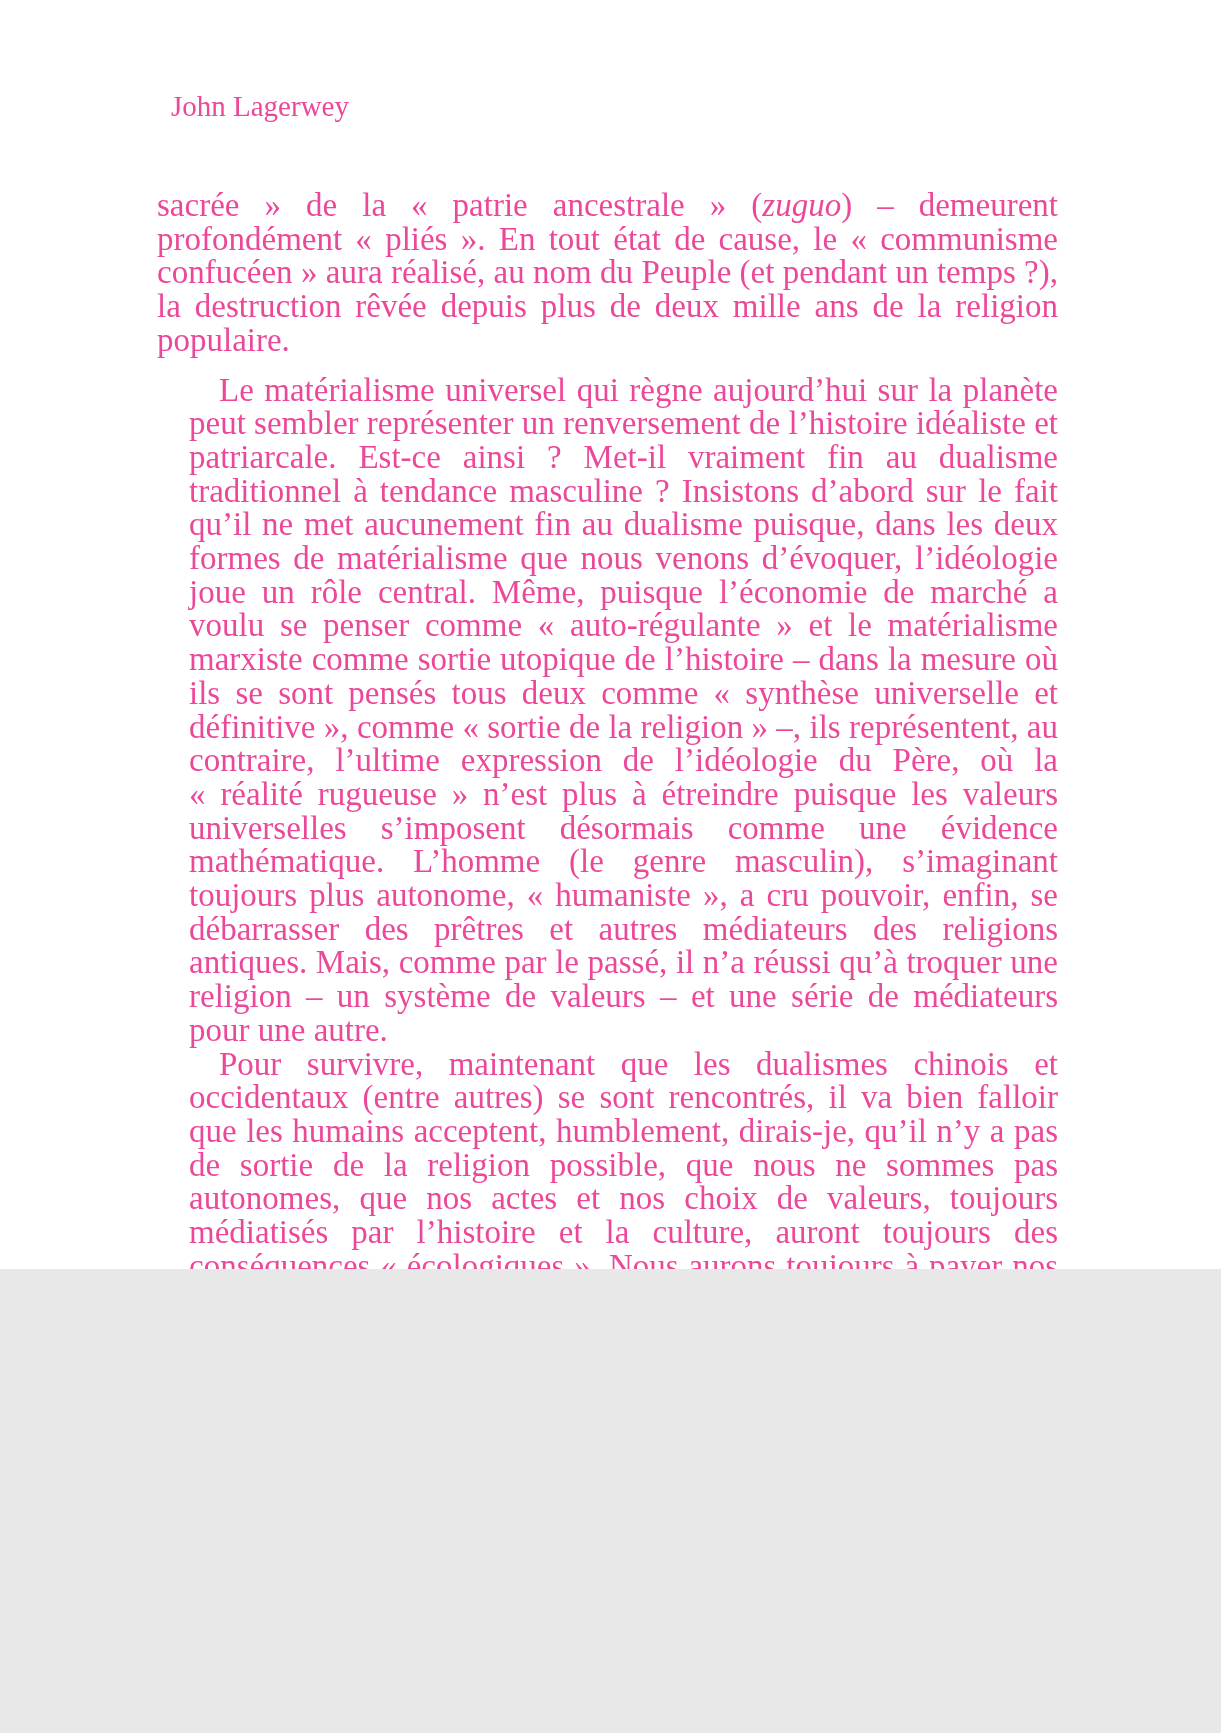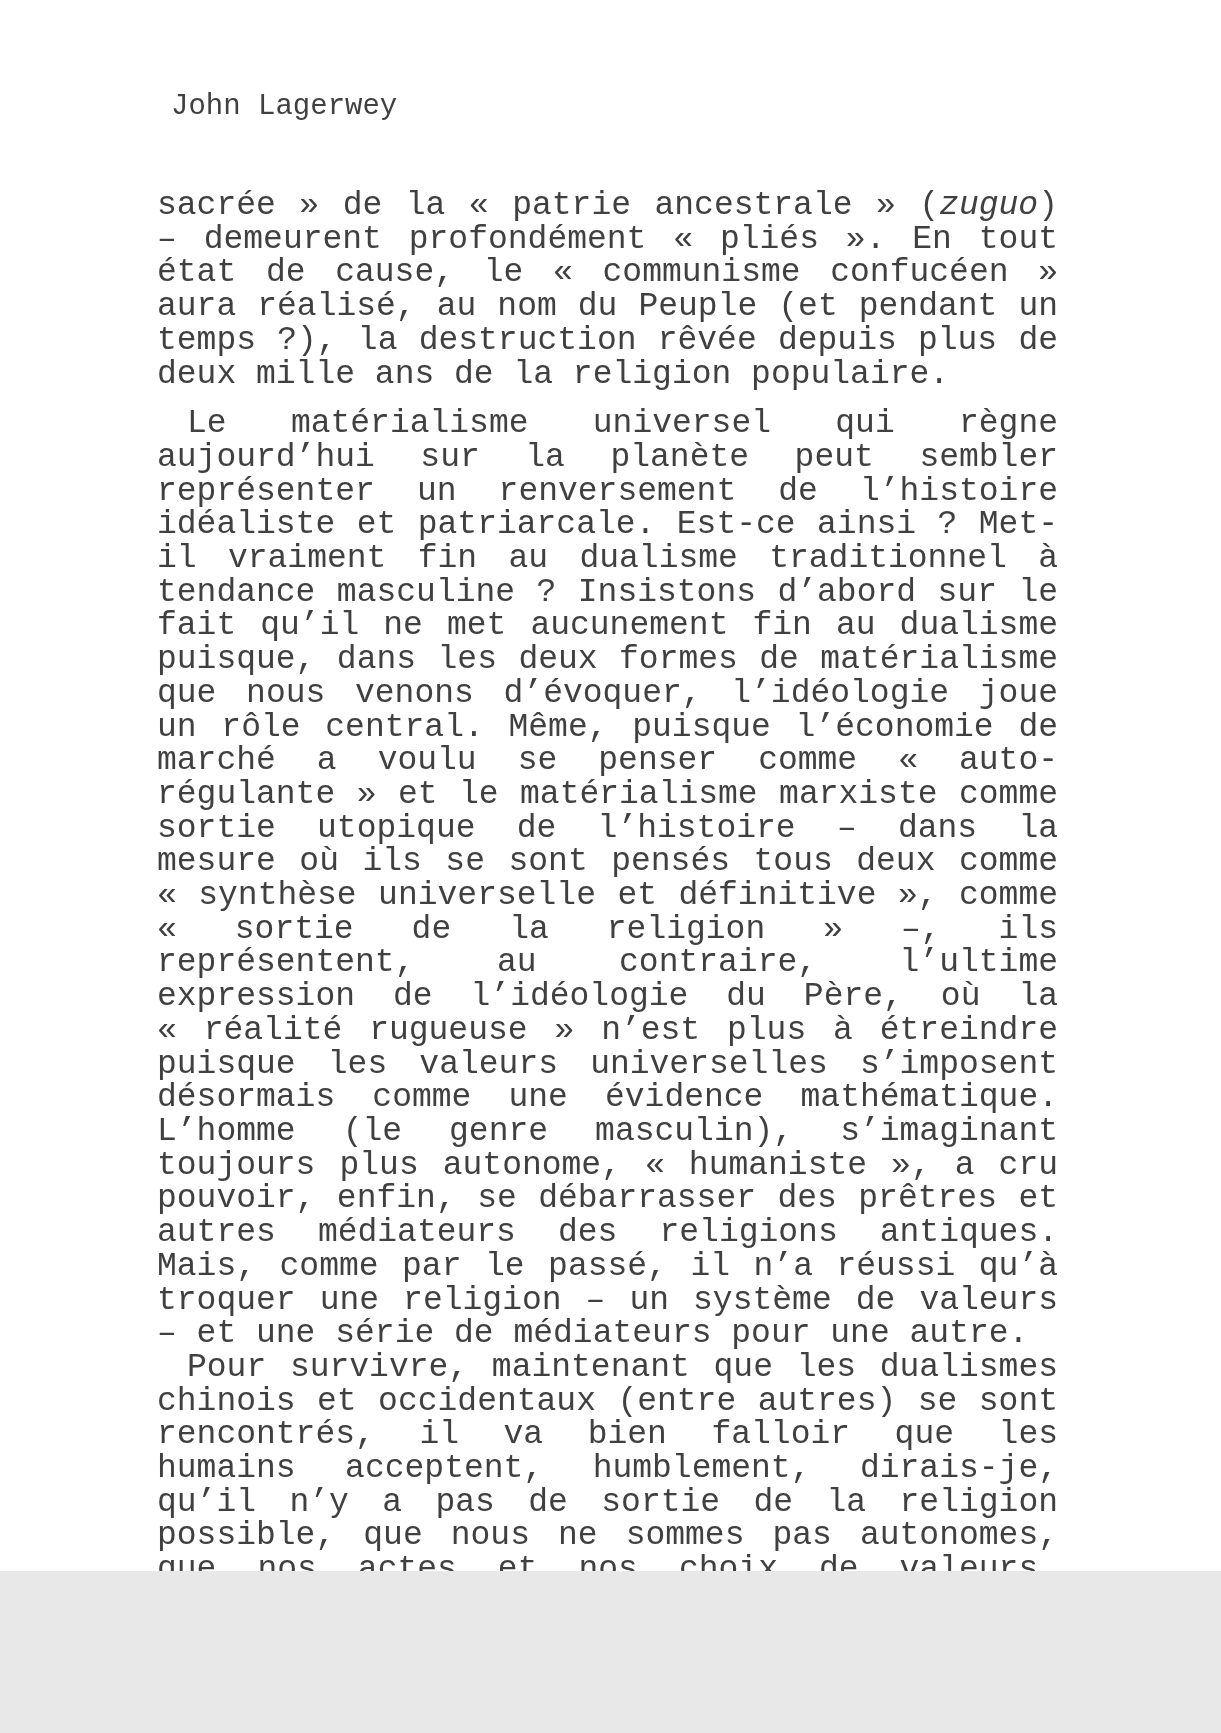--- a/index.html
+++ b/index.html
@@ -1,22 +1,22 @@
 <!DOCTYPE html>
 <html lang="fr"><head>
 <meta charset="utf-8">
 <style>
   html, body { margin: 0; padding: 0; background: #e8e8e8; }
   .page {
     position: relative;
     width: 1221px;
-    height: 1571px;
+    height: 1269px;
     background: #ffffff;
-    font-family: Liberation Mono, monospace;
-    color: #404040;
+    font-family: Liberation Serif, serif;
+    color: #ec4899;
     overflow: hidden;
   }
   .running-head {
     position: absolute;
     left: 171px;
     top: 90px;
     font-size: 29px;
     line-height: 33px;
     white-space: nowrap;
   }
@@ -25,21 +25,21 @@
     left: 157px;
     top: 189px;
     width: 901px;
     font-size: 33px;
     line-height: 33.7px;
     text-align: justify;
     text-justify: inter-word;
   }
   .text-block p { margin: 0; padding: 0; }
   .text-block p.spaced { margin-bottom: 16px; }
-  .text-block p.indent { text-indent: 30px; }
+  .text-block p.indent { text-indent: 30px; margin-left: 32px; }
   .text-block em { font-style: italic; }
   .folio {
     position: absolute;
     left: 175px;
     top: 1584px;
     font-size: 36px;
     line-height: 33px;
   }
 </style>
 </head>

